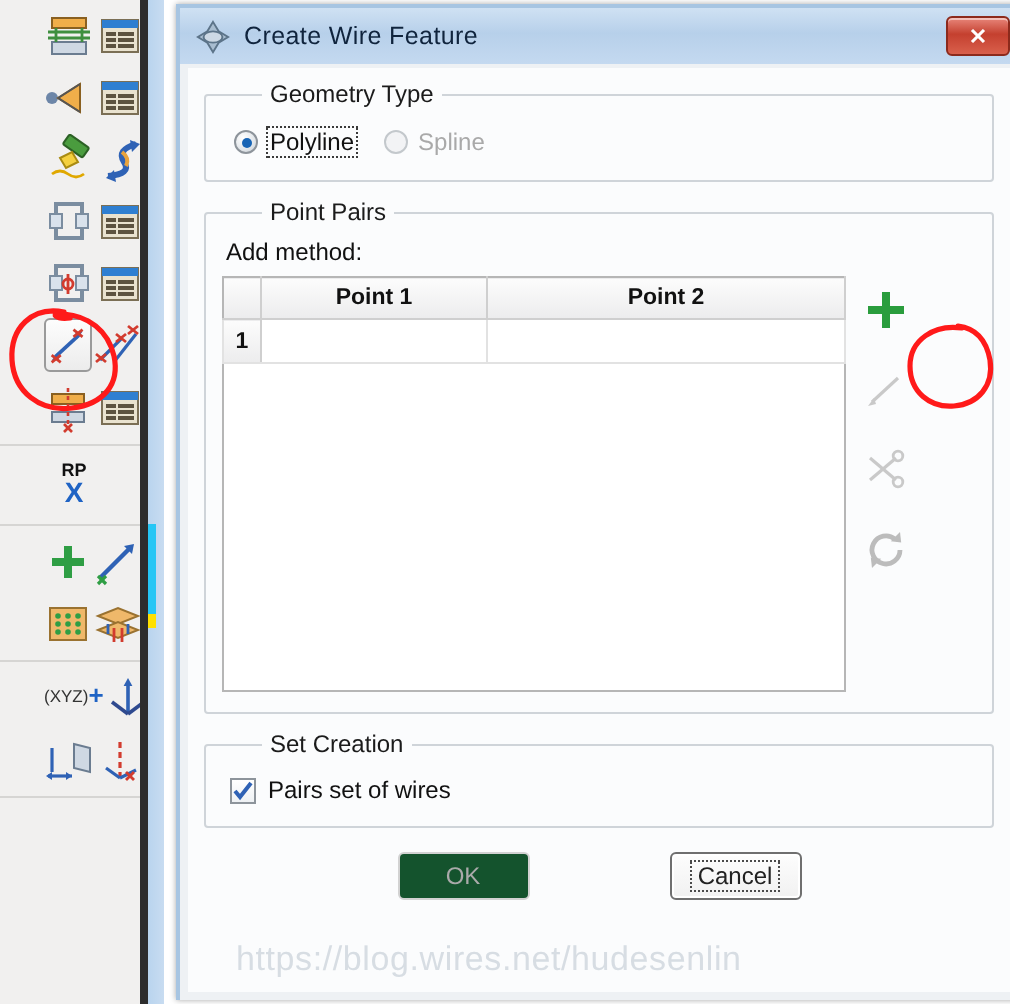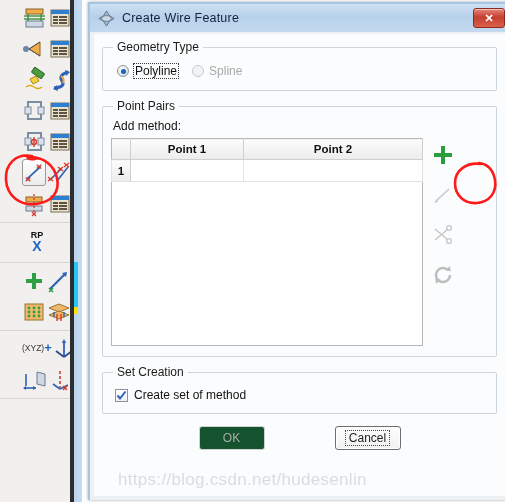--- a/index.html
+++ b/index.html
@@ -62,21 +62,21 @@
     padding:6px 8px 0 8px;
     box-sizing:border-box;
   }
   
   fieldset.grp{
     border:1px solid #cfd4d9;border-radius:2px;
     margin:0 0 8px 0;padding:4px 8px 8px 8px;
     background:transparent;
   }
   fieldset.grp > legend{
-    font-size:12px;color:#1b1b1b;padding:0 4px;margin-left:2px;
+    font-size:12px;color:#1b1b1b;padding:0 4px;margin-left:20px;
   }
   
   .radio-line{display:flex;align-items:center;gap:14px;margin:6px 0 4px 6px;}
   .radio{display:flex;align-items:center;gap:5px;font-size:12px;color:#111;}
   .radio.disabled{color:#a9a9a9;}
   .radio .dot{
     width:12px;height:12px;border-radius:50%;
     background:radial-gradient(circle at 35% 30%,#ffffff,#e2e6ea 60%,#c8ced4);
     border:1px solid #8d949b;box-sizing:border-box;position:relative;flex:none;
   }
@@ -524,35 +524,35 @@
     </fieldset>
 
     <fieldset class="grp">
       <legend>Set Creation</legend>
       <div class="chk-line">
         <span class="chk">
           <svg width="11" height="11" viewBox="0 0 11 11">
             <path d="M1.5 5.5 L4 8.5 L9.5 1.5" fill="none" stroke="#2f62b5" stroke-width="2"></path>
           </svg>
         </span>
-        <span>Create set of method</span>
+        <span>Pairs set of wires</span>
       </div>
     </fieldset>
 
     <div id="btnrow">
       <div class="btn disabled">OK</div>
       <div class="btn focused">
         <span class="inner-focus">Cancel</span>
       </div>
     </div>
 
   </div>
 </div>
 
-<div id="watermark">https://blog.csdn.net/hudesenlin</div>
+<div id="watermark">https://blog.wires.net/hudesenlin</div>
 
 <svg class="annot" style="left:2px;top:152px;" width="70" height="62" viewBox="0 0 70 62">
   <path d="M30 4 C14 1, 3 12, 4 28 C5 44, 18 54, 34 52 C50 50, 58 40, 55 26 C52 13, 42 6, 30 5 C22 4, 26 8, 33 7" fill="none" stroke="#ff1a1a" stroke-width="2.6" stroke-linecap="round"></path>
 </svg>
 
 <svg class="annot" style="left:449px;top:160px;" width="56" height="56" viewBox="0 0 56 56">
   <path d="M32 4 C18 2, 6 10, 6 23 C6 36, 16 44, 28 43 C40 42, 48 33, 46 20 C44 9, 38 4, 30 3" fill="none" stroke="#ff1a1a" stroke-width="2.6" stroke-linecap="round"></path>
 </svg>
 
 </body></html>

